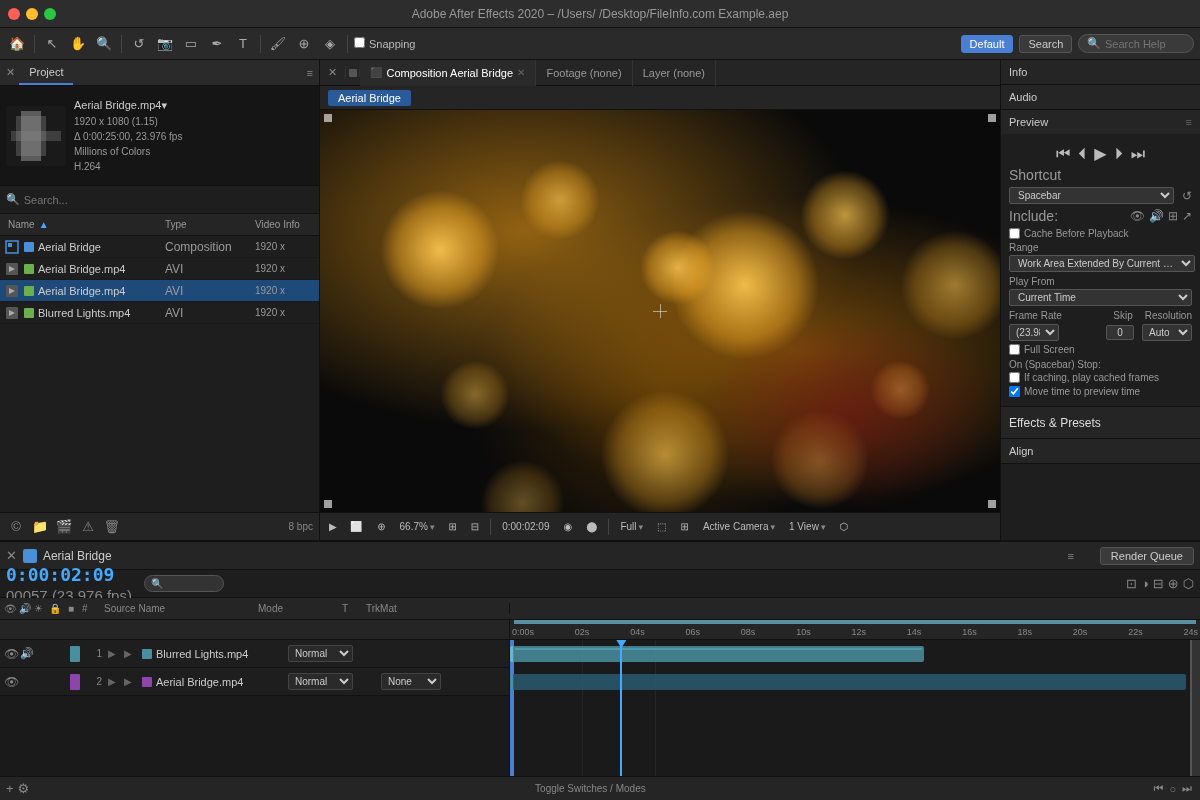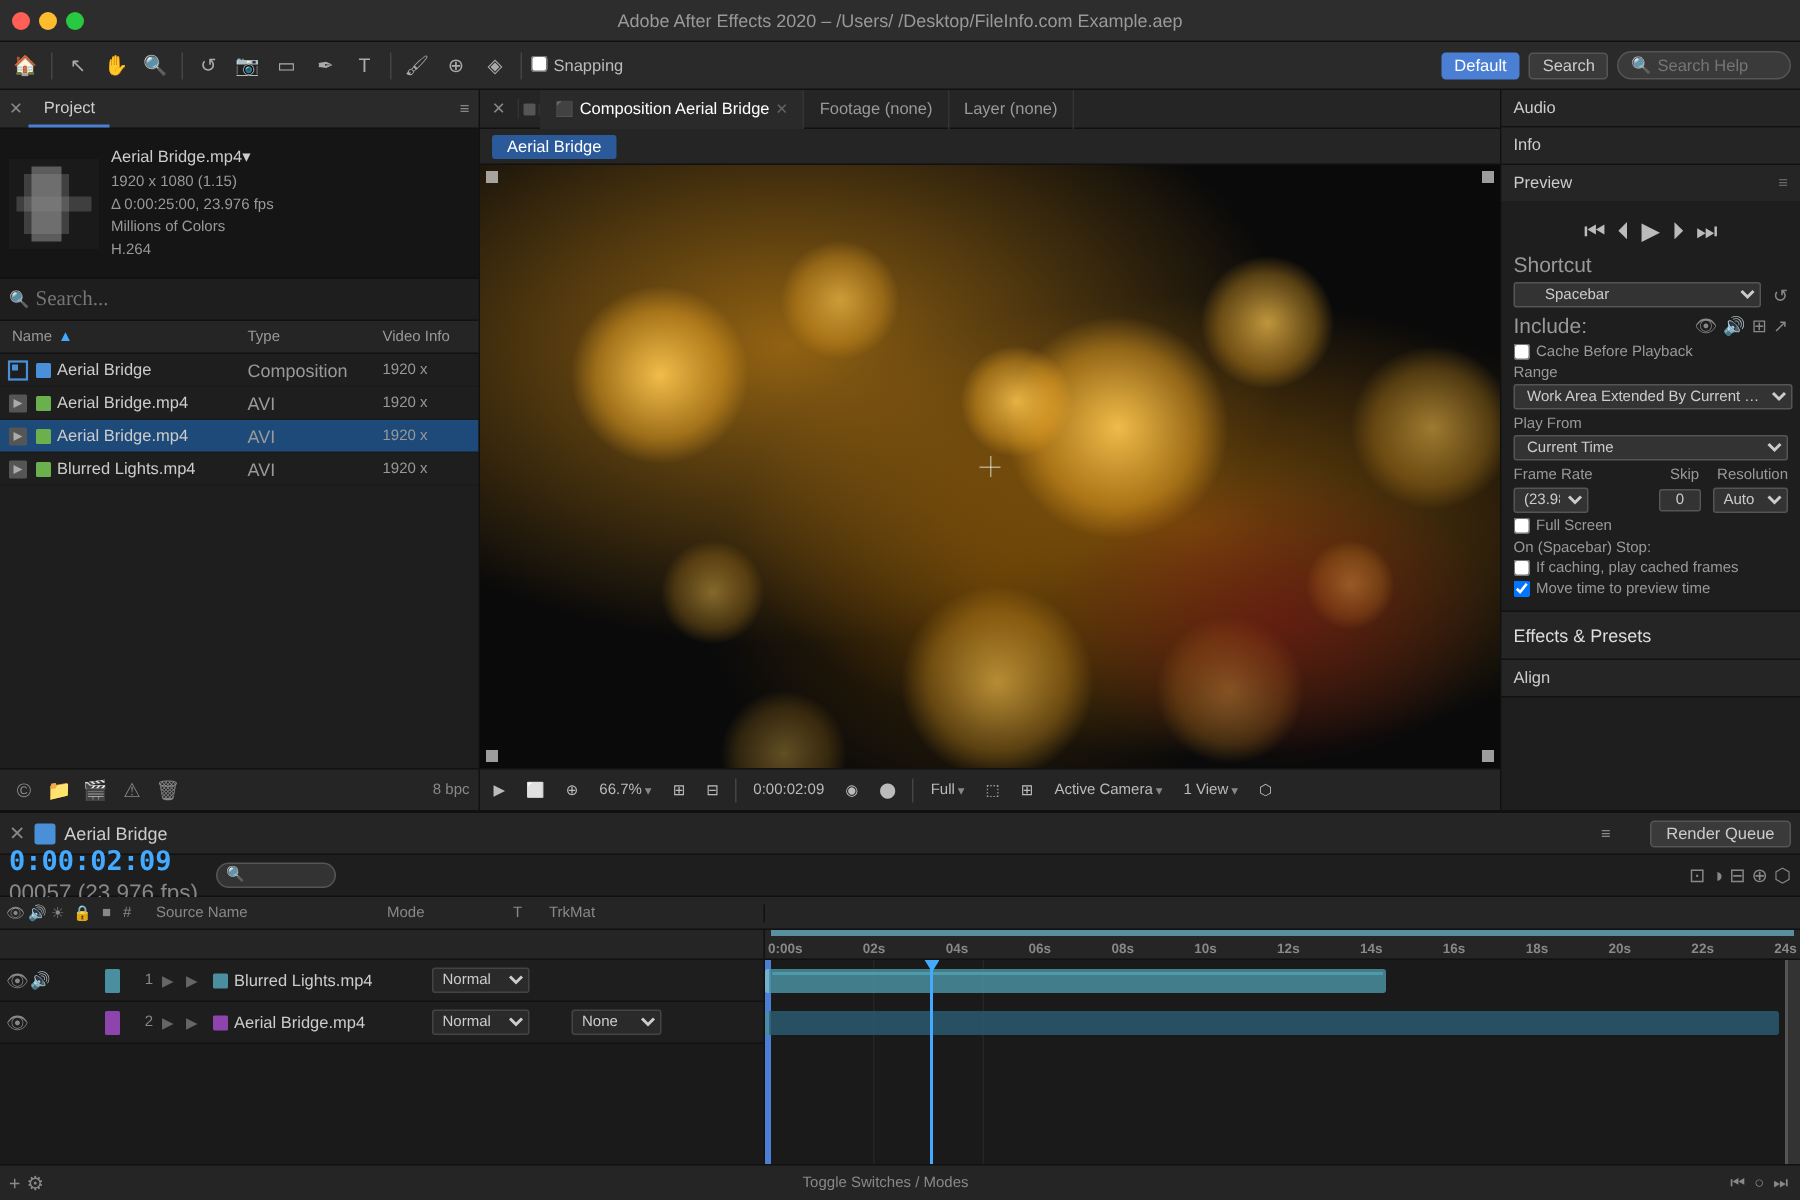--- a/index.html
+++ b/index.html
@@ -199,21 +199,21 @@
       display: flex; align-items: center; justify-content: center;
       gap: 8px; padding: 4px 0;
     }
     .prev-btn { color: #bbb; cursor: pointer; font-size: 16px; }
     .preview-option-row {
       display: flex; align-items: center; gap: 4px; margin-bottom: 4px;
     }
     .preview-option-label { color: #999; font-size: 14px; flex: 1; }
     .preview-select {
       background: #333; border: 1px solid #555; color: #ccc;
-      font-size: 10px; padding: 1px 16px; border-radius: 2px;
+      font-size: 10px; padding: 1px 4px; border-radius: 2px;
       flex: 1;
     }
     .preview-icons { display: flex; gap: 4px; align-items: center; }
     .prev-icon { color: #888; cursor: pointer; font-size: 12px; }
     .checkbox-row {
       display: flex; align-items: center; gap: 4px; margin-bottom: 3px;
     }
     .checkbox-row input { width: 11px; height: 11px; }
     .checkbox-row label { font-size: 10px; color: #999; }
     .range-row {
@@ -422,21 +422,21 @@
             <div class="file-name">Aerial Bridge.mp4▾</div>
             <div>1920 x 1080 (1.15)</div>
             <div>Δ 0:00:25:00, 23.976 fps</div>
             <div>Millions of Colors</div>
             <div>H.264</div>
           </div>
         </div>
 
         <div class="project-search">
           <span style="color:#888;font-size:11px;margin-right:4px;">🔍</span>
-          <input type="text" placeholder="Search..." style="background: transparent; border: none; outline: none; color: rgb(204, 204, 204); font-size: 14px; width: 100%; font-family: Liberation Serif, serif;">
+          <input type="text" placeholder="Search..." style="background: transparent; border: none; outline: none; color: rgb(204, 204, 204); font-size: 11px; width: 100%;">
         </div>
 
         <div class="project-list-header">
           <div class="plh-name">
             <span>Name</span>
             <span style="color:#4af;">▲</span>
           </div>
           <div class="plh-type">Type</div>
           <div class="plh-info">Video Info</div>
         </div>
@@ -577,26 +577,26 @@
         <div class="comp-toolbar-item">⊞</div>
         <div class="comp-toolbar-item has-dropdown">Active Camera</div>
         <div class="comp-toolbar-item has-dropdown">1 View</div>
         <div class="comp-toolbar-item">⬡</div>
       </div>
     </div>
 
     <div id="right-panel">
       <div class="right-section">
         <div class="right-section-header">
-          <span>Audio</span>
+          <span>Info</span>
         </div>
       </div>
       <div class="right-section">
         <div class="right-section-header">
-          <span>Info</span>
+          <span>Audio</span>
         </div>
       </div>
       <div class="right-section">
         <div class="right-section-header">
           <span>Preview</span>
           <span class="section-menu">≡</span>
         </div>
         <div class="right-section-content">
 
           <div class="preview-controls">
@@ -738,21 +738,21 @@
         <span class="tlh-label trkmat">TrkMat</span>
       </div>
       <div class="tlh-right"></div>
     </div>
 
     <div style="display:flex;height:20px;background:#252525;border-bottom:1px solid #111;">
       <div style="width:510px;min-width:510px;border-right:1px solid #111;"></div>
       <div style="flex:1;position:relative;overflow:hidden;">
         <div style="display:flex;height:100%;align-items:flex-end;padding-bottom:2px;">
           <div style="display:flex;align-items:flex-end;gap:0;width:100%;">
-            <div style="display:flex;align-items:flex-end;justify-content:space-between;width:100%;padding:0 2px;font-weight:bold;">
+            <div style="display:flex;align-items:flex-end;justify-content:space-between;width:100%;padding:0 2px;">
               <span style="font-size:9px;color:#888;">0:00s</span>
               <span style="font-size:9px;color:#888;">02s</span>
               <span style="font-size:9px;color:#888;">04s</span>
               <span style="font-size:9px;color:#888;">06s</span>
               <span style="font-size:9px;color:#888;">08s</span>
               <span style="font-size:9px;color:#888;">10s</span>
               <span style="font-size:9px;color:#888;">12s</span>
               <span style="font-size:9px;color:#888;">14s</span>
               <span style="font-size:9px;color:#888;">16s</span>
               <span style="font-size:9px;color:#888;">18s</span>

